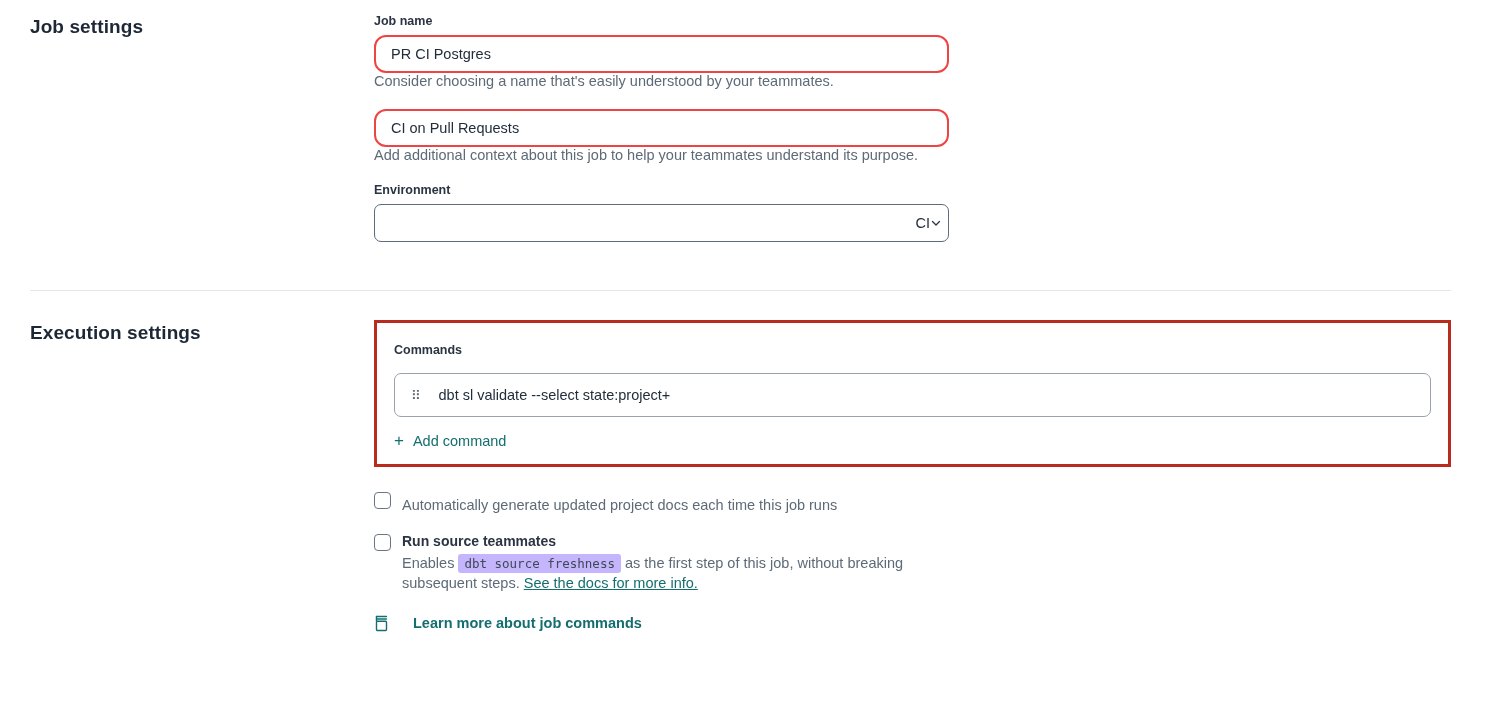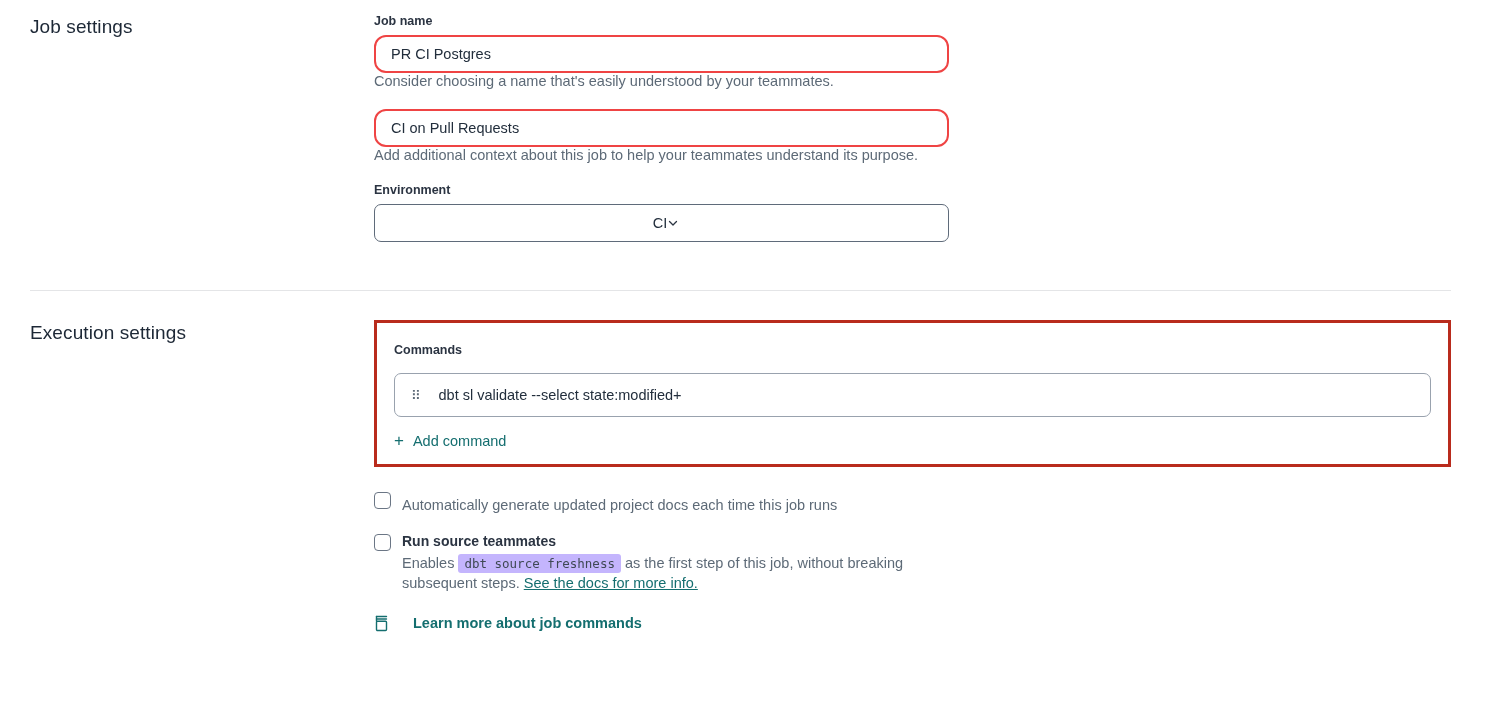--- a/index.html
+++ b/index.html
@@ -13,21 +13,21 @@
   }
   .page { padding: 14px 34px 0 30px; }
 
   .section {
     display: grid;
     grid-template-columns: 344px 1fr;
     align-items: start;
   }
   .section-title {
     font-size: 19px;
-    font-weight: 400;
+    font-weight: 700;
     color: #1d2836;
     letter-spacing: 0.1px;
     padding-top: 2px;
   }
 
   .field-group { width: 575px; }
   .field-label-row {
     display: flex;
     justify-content: space-between;
     align-items: baseline;
@@ -62,21 +62,21 @@
   .field-spacer { height: 20px; }
 
   .select-control {
     width: 100%;
     height: 38px;
     border: 1px solid #5f6b7a;
     border-radius: 7px;
     padding: 0 6px 0 15px;
     display: flex;
     align-items: center;
-    justify-content: center;
+    justify-content: flex-end;
     font-size: 14.5px;
     color: #222e3c;
     background: #ffffff;
     cursor: pointer;
   }
   .chevron { width: 12px; height: 12px; display: block; }
 
   .divider {
     border: none;
     border-top: 1px solid #e4e5e7;
@@ -225,21 +225,21 @@
   <div class="section">
     <h2 class="section-title">Execution settings</h2>
 
     <div>
 
       <div class="commands-highlight">
         <span class="field-label">Commands</span>
 
         <div class="command-row">
           <span class="drag-handle">⠿</span>
-          <span class="command-text">dbt sl validate --select state:modified+</span>
+          <span class="command-text">dbt sl validate --select state:project+</span>
         </div>
 
         <a class="add-command">
           <span class="plus-glyph">+</span>
           <span>Add command</span>
         </a>
       </div>
 
       <div class="checkbox-row">
         <div class="checkbox-box" role="checkbox" aria-checked="false"></div>

